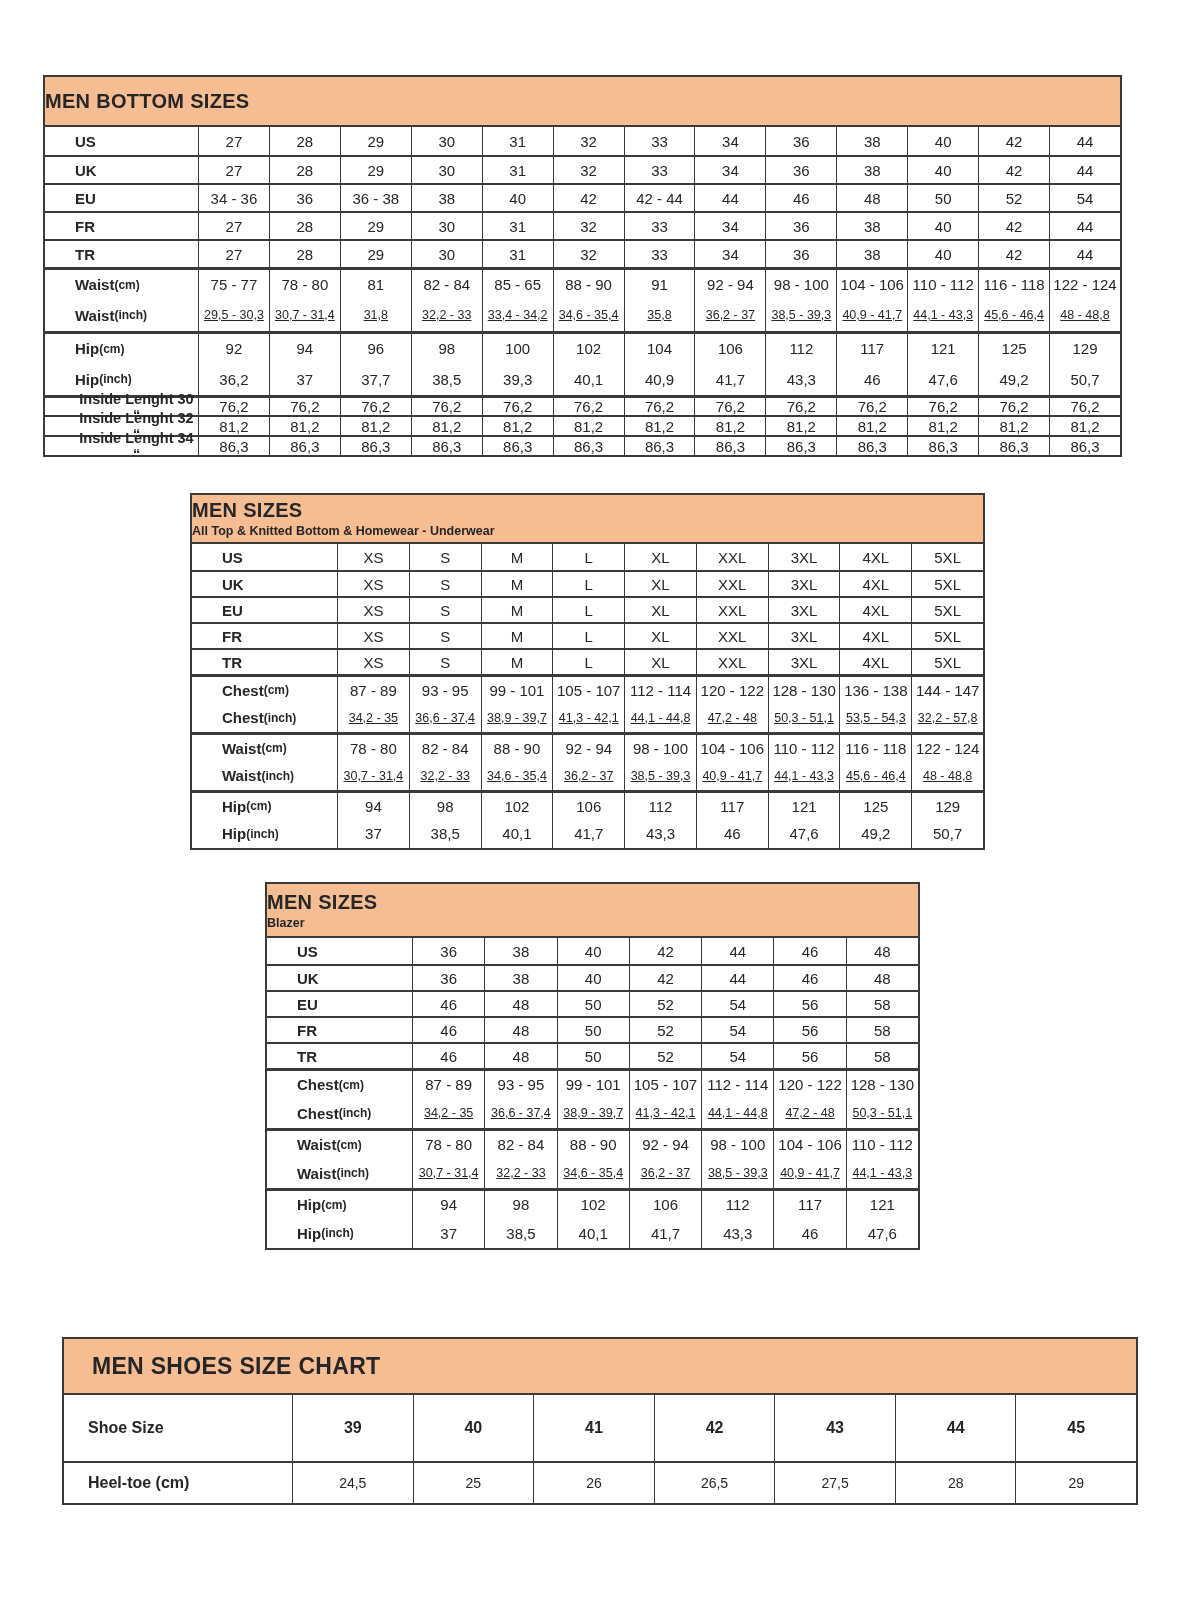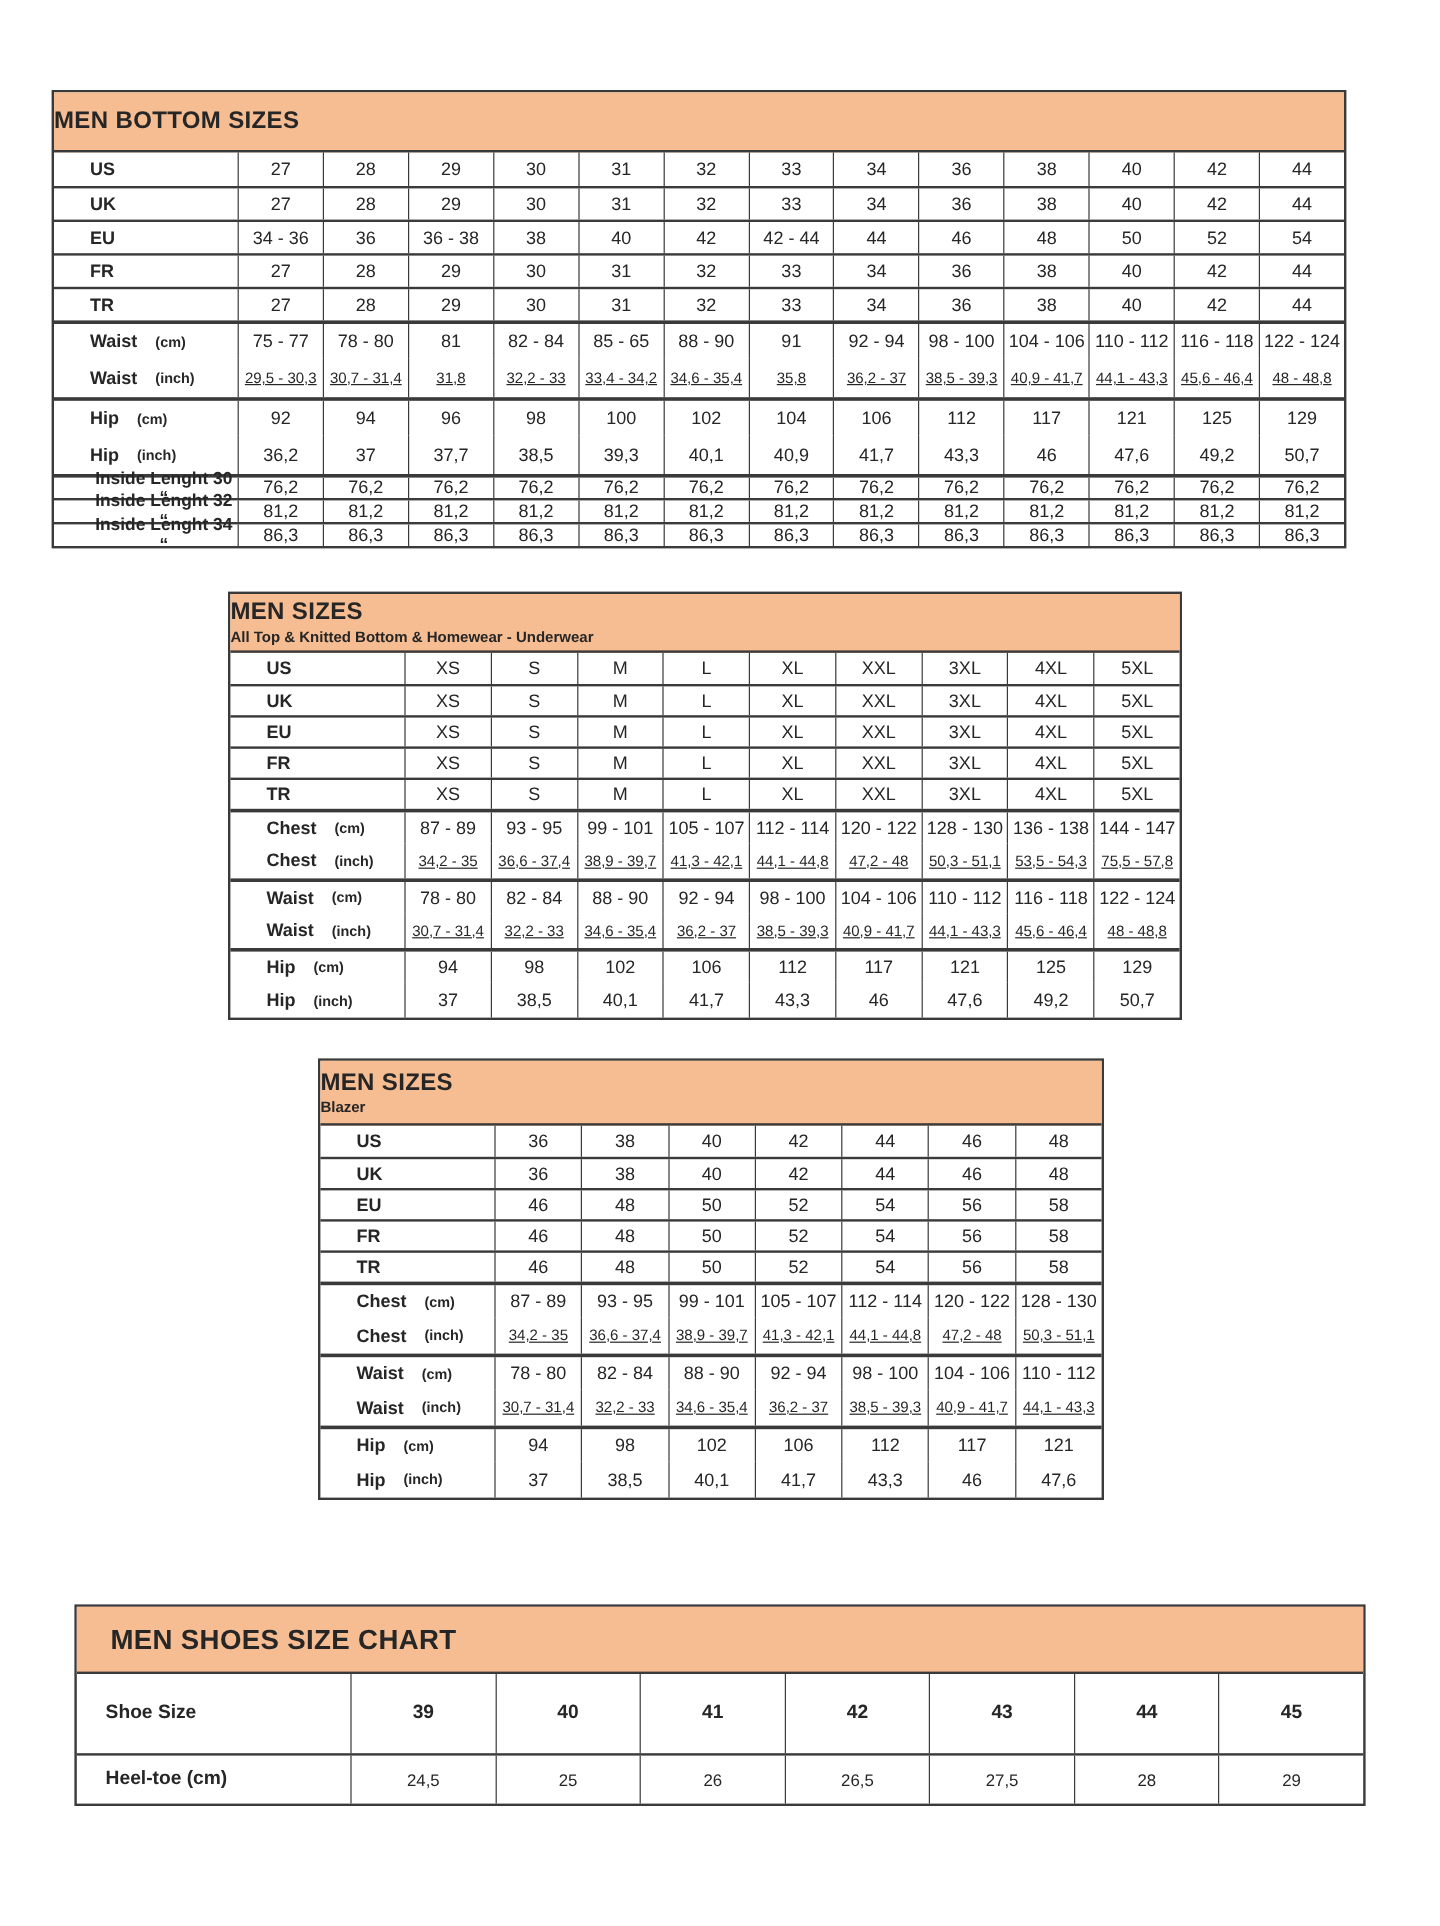--- a/index.html
+++ b/index.html
@@ -22,21 +22,21 @@
   .tsub:empty { display:none; }
 
   .trow { display:flex; align-items:stretch; border-top:2px solid var(--border-color,#3a3a3a); }
   .tbody .trow:first-child { border-top:none; }
   .trow.grp { border-top-width:3px; }
   .trow.sub { border-top:none; }
 
   .cell { display:flex; align-items:center; justify-content:center;
           border-left:1.5px solid var(--border-color,#3a3a3a); font-size:15px; }
   .cell.lbl { justify-content:flex-start; padding-left:30px; font-weight:bold; border-left:none; }
-  .lunit { font-size:12px; font-weight:bold; margin-left:15px; }
+  .lunit { font-size:12px; font-weight:bold; margin-left:0; }
   .val { flex:1 1 0; min-width:0; }
   .trow.rng .val { font-size:12.5px;text-decoration:underline; }
 
   
   .t1 { width:1079px; margin:75px 0 0 43px; }
   .t1 .thead { height:50px; }
   .t1 .lbl  { flex:0 0 153px; }
   .t1 .trow { height:28px; }
   .t1 .trow.grp, .t1 .trow.sub { height:32px; }
   .t1 .trow.len { height:20px;text-align:center; }
@@ -397,21 +397,21 @@
             <span class="lunit">(inch)</span>
           </div>
           <div class="cell val">34,2 - 35</div>
           <div class="cell val">36,6 - 37,4</div>
           <div class="cell val">38,9 - 39,7</div>
           <div class="cell val">41,3 - 42,1</div>
           <div class="cell val">44,1 - 44,8</div>
           <div class="cell val">47,2 - 48</div>
           <div class="cell val">50,3 - 51,1</div>
           <div class="cell val">53,5 - 54,3</div>
-          <div class="cell val">75,5 - 57,8</div>
+          <div class="cell val">32,2 - 57,8</div>
         </div>
         <div class="trow grp">
           <div class="cell lbl">
             <span>Waist</span>
             <span class="lunit">(cm)</span>
           </div>
           <div class="cell val">78 - 80</div>
           <div class="cell val">82 - 84</div>
           <div class="cell val">88 - 90</div>
           <div class="cell val">92 - 94</div>

